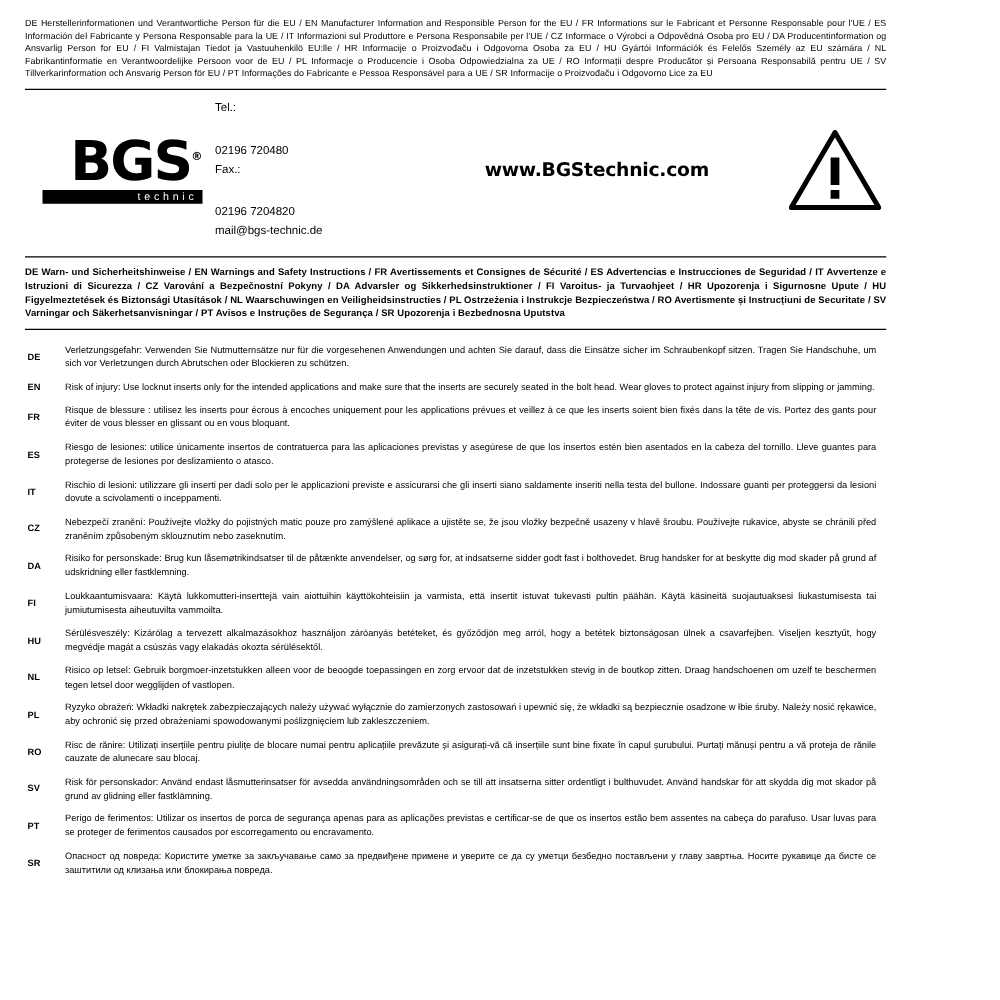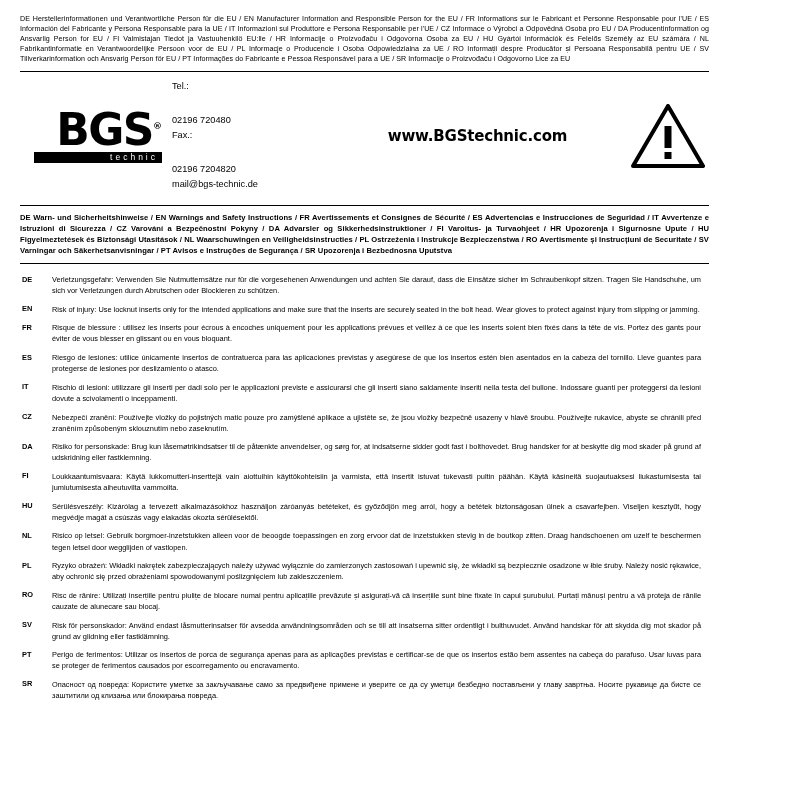--- a/index.html
+++ b/index.html
@@ -128,20 +128,21 @@
     letter-spacing: 0.01em;
   }
 
   
   .langs {
     padding: 10px 2px 0 4px;
   }
   .lang-row {
     display: flex;
     margin-bottom: 7.5px;
+    align-items: center;
   }
   .lang-code {
     flex: 0 0 30px;
     font-size: 7.4px;
     font-weight: bold;
     padding-top: 0.5px;
   }
   .lang-text {
     flex: 1 1 auto;
     font-size: 7.4px;

